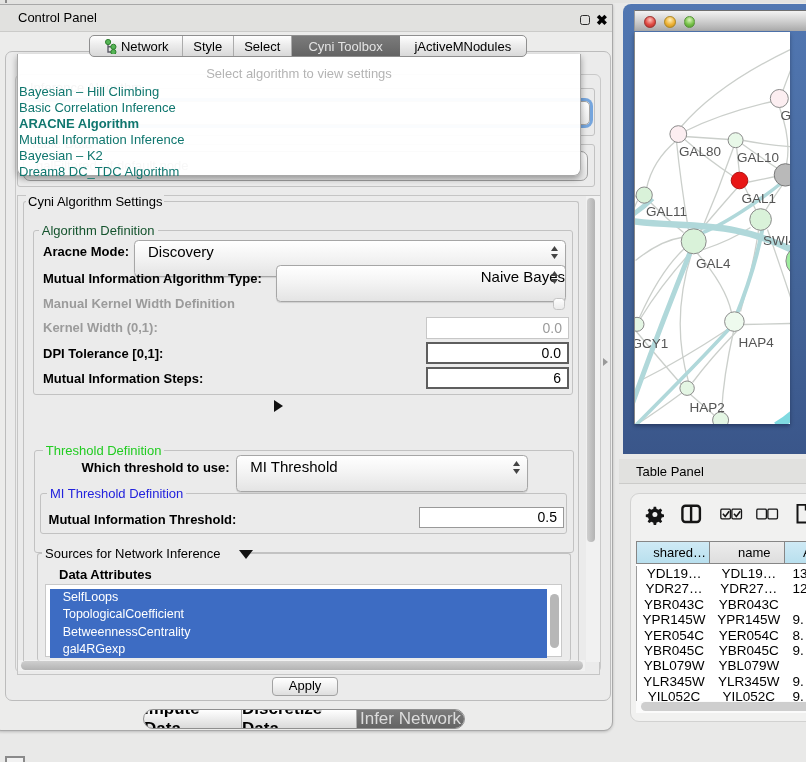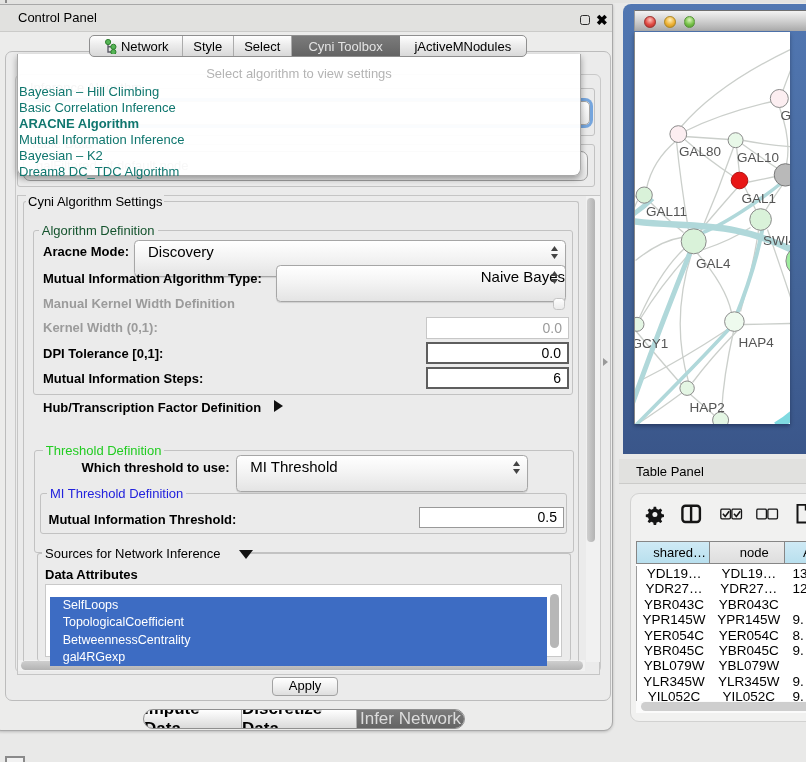--- a/index.html
+++ b/index.html
@@ -70,44 +70,43 @@
       </svg></div>
   <div class="lbl dis" style="left:50px; top:291px;">Manual Kernel Width Definition</div>
   <div class="abs" style="left:559.5px; top:292.8px; width:12.5px; height:12.5px; border:1px solid #c4c4c4; border-radius:3.5px; background:linear-gradient(#fefefe,#ebebeb); z-index:3;"></div>
   <div class="lbl dis" style="left:50px; top:315px;">Kernel Width (0,1):</div>
   <div class="tf" style="left:432.6px; top:312px; width:143.4px; height:22px; border:1px solid #c7c7c7; color:#9b9b9b; line-height:20px;">0.0</div>
   <div class="lbl" style="left:50px; top:341px;">DPI Tolerance [0,1]:</div>
   <div class="tf" style="left:432.6px; top:336.5px; width:143.4px; height:22.5px; border:2px solid #5e5e5e; line-height:19px;">0.0</div>
   <div class="lbl" style="left:50px; top:366px;">Mutual Information Steps:</div>
   <div class="tf" style="left:432.6px; top:361.5px; width:143.4px; height:22.5px; border:2px solid #5e5e5e; line-height:19px;">6</div>
 
-  <div class="lbl" style="left:50px; top:395px;">Hub/Transcription Factor Definition</div>
   <div class="abs" style="left:281px; top:395px; width:0; height:0; border-top:6px solid transparent; border-bottom:6px solid transparent; border-left:9px solid #111; z-index:3;"></div>
 
   <div class="grp" style="left:40.8px; top:432.3px; width:540px; height:102.5px;margin-top:13px;">
     <div class="gt" style="left:8px; color:#22cc22;">Threshold Definition</div>
   </div>
   <div class="lbl" style="left:88.6px; top:455px;text-align:center;">Which threshold to use:</div>
   <div class="combo" style="left:243.3px; top:450px; width:292px;">MI Threshold<svg width="11" height="15" viewBox="0 0 11 15">
         <path d="M5.5,1 L9,6 H2 Z" fill="#444"></path>
         <path d="M5.5,14 L9,9 H2 Z" fill="#444"></path>
       </svg></div>
   <div class="grp" style="left:46.9px; top:488px; width:527px; height:40.7px;">
     <div class="gt" style="left:6px; color:#2222dd;">MI Threshold Definition</div>
   </div>
   <div class="lbl" style="left:55.6px; top:507px;">Mutual Information Threshold:</div>
   <div class="tf" style="left:426px; top:501.6px; width:145px; height:21.5px; border:1px solid #999; line-height:19px;">0.5</div>
 
   <div class="grp" style="left:44px; top:548px; width:534px; height:108px; border-bottom:none;">
     <div class="gt" style="left:4px; padding-right:22px;">Sources for Network Inference</div>
   </div>
   <div class="abs" style="left:246px; top:544.5px; width:0; height:0; border-left:7px solid transparent; border-right:7px solid transparent; border-top:9px solid #111; z-index:3;"></div>
-  <div class="lbl" style="left:52px; top:562px;">Data Attributes</div>
+  <div class="lbl" style="left:66px; top:562px;">Data Attributes</div>
   <div class="abs" style="left:51.7px; top:579px; width:517px; height:73px; background:#fff; border:1px solid #c9c9c9; z-index:3;">
-    <div style="margin-left:4px; margin-top:12px;">
+    <div style="margin-left:4px; margin-top:4px;">
       <div class="bluerow">SelfLoops</div>
       <div class="bluerow">TopologicalCoefficient</div>
       <div class="bluerow">BetweennessCentrality</div>
       <div class="bluerow">gal4RGexp</div>
     </div>
     <div class="abs" style="right:1.5px; top:9px; width:9.5px; height:54px; background:#b7b7b7; border-radius:5px;"></div>
   </div>
 
   <div class="abs" style="left:278.8px; top:672.4px; width:66.6px; height:18.5px; border:1px solid #a2a2a2; border-radius:4px; background:linear-gradient(#ffffff,#f0f0f0 50%,#dedede); font-size:13px; text-align:center; line-height:16.5px; z-index:3;">Apply</div>
 
@@ -254,21 +253,21 @@
     <g fill="none" stroke="#151515" stroke-width="1.6">
       <path d="M81.9,9.8 l2.3,2.7 l4,-5.2"></path>
       <path d="M93,9.8 l2.3,2.7 l4,-5.2"></path>
     </g>
     <path d="M156.5,0.8 h8.3 l4.8,4.8 v13 h-13.1 z M164.8,0.8 v4.8 h4.8" fill="none" stroke="#151515" stroke-width="2"></path>
   </svg>
 
   <div class="abs" style="left:4.8px; top:46.6px; width:181px; height:160.1px; overflow:hidden; background:#fff; font-size:13px;">
     <div style="display:flex; height:23.1px; line-height:21px; text-align:center; color:#000;">
       <div style="width:74.2px; background:linear-gradient(#cfeaf5,#b8dfee); border:1px solid #868686; padding-left:13px;">shared…</div>
-      <div style="width:75.3px; background:linear-gradient(#ececec,#dedede); border:1px solid #868686; border-left:none; padding-left:14px;">node</div>
+      <div style="width:75.3px; background:linear-gradient(#ececec,#dedede); border:1px solid #868686; border-left:none; padding-left:14px;">name</div>
       <div style="flex:1; background:linear-gradient(#cfeaf5,#b8dfee); border:1px solid #868686; border-left:none; text-align:left; padding-left:17.5px;">A</div>
     </div>
   </div>
 
   <div class="abs" style="left:4.8px; top:71.4px; width:181px; height:135.3px; overflow:hidden; font-size:13.5px; color:#000; border-left:1px solid #9b9b9b; background:#fff;">
     <div style="position:absolute; left:0; width:74.2px; text-align:center; line-height:15.45px;">
       YDL19…<br>YDR27…<br>YBR043C<br>YPR145W<br>YER054C<br>YBR045C<br>YBL079W<br>YLR345W<br>YIL052C
     </div>
     <div style="position:absolute; left:74.2px; width:75.3px; text-align:center; line-height:15.45px;">
       YDL19…<br>YDR27…<br>YBR043C<br>YPR145W<br>YER054C<br>YBR045C<br>YBL079W<br>YLR345W<br>YIL052C

